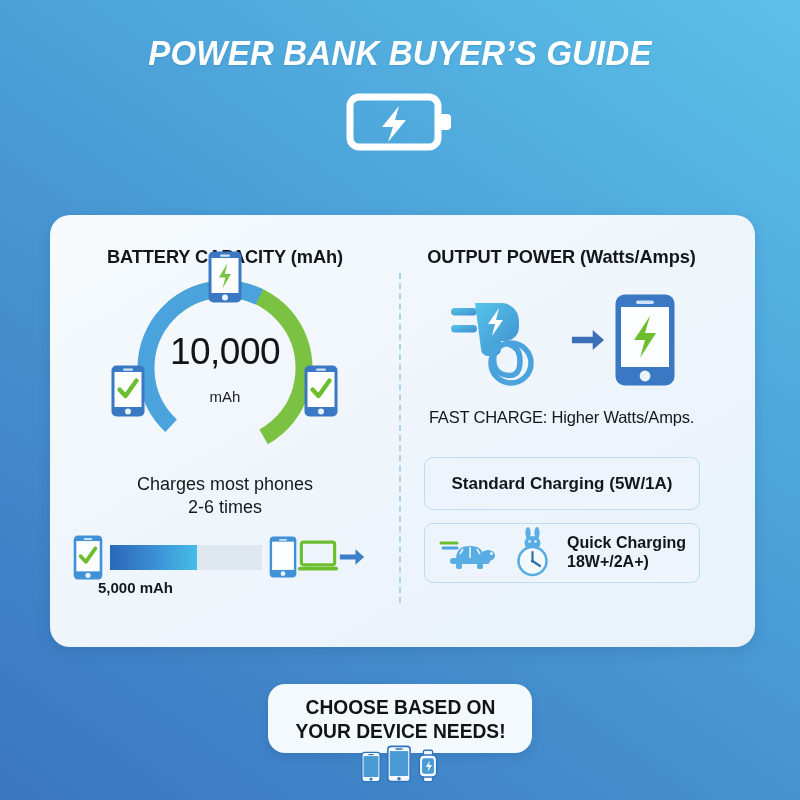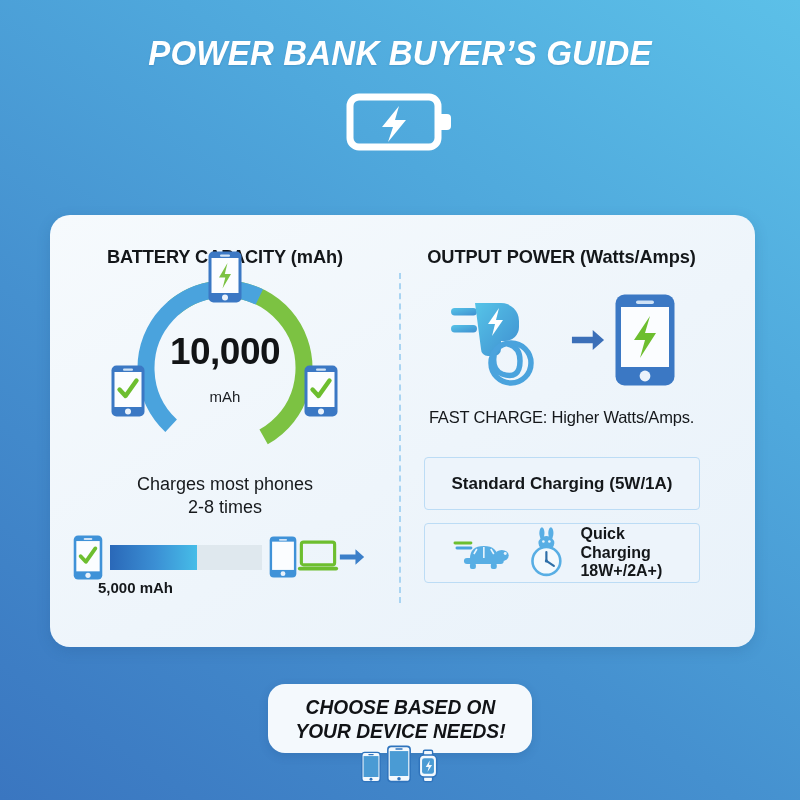--- a/index.html
+++ b/index.html
@@ -101,21 +101,21 @@
     left: 0; top: 0;
     width: 190px; height: 190px;
     display: flex;
     flex-direction: column;
     align-items: center;
     justify-content: center;
     pointer-events: none;
   }
   .donut-value {
     font-size: 37px;
-    font-weight: bold;
+    font-weight: normal;
     color: #121416;
     line-height: 1;
     letter-spacing: -0.5px;
   }
   .donut-unit {
     font-size: 15px;
     color: #1b1e22;
     margin-top: 19px;
     line-height: 1;
   }
@@ -211,41 +211,41 @@
     font-weight: normal;
     color: #15181b;
     letter-spacing: -0.2px;
   }
   .opt-card {
     position: absolute;
     left: 40px;
     width: 276px;
     background: #edf4fb;
     border: 1.6px solid #bcdcf5;
-    border-radius: 4px;
+    border-radius: 9px;
     box-sizing: border-box;
   }
   .opt-standard {
     top: 242px;
     height: 53px;
     display: flex;
     align-items: center;
     justify-content: center;
   }
   .opt-standard .opt-label {
     font-size: 17px;
     font-weight: bold;
     color: #14171a;
   }
   .opt-quick {
     top: 308px;
     height: 60px;
     display: flex;
     align-items: center;
-    padding-left: 28px;
+    padding-left: 14px;
     gap: 9px;
   }
   .opt-quick .opt-label {
     font-size: 16px;
     font-weight: bold;
     color: #14171a;
     line-height: 1.18;
     margin-left: 2px;
   }
 
@@ -255,21 +255,20 @@
     left: 268px;
     top: 684px;
     width: 264px;
     height: 69px;
     background: #f4f9fd;
     border-radius: 17px;
     display: flex;
     align-items: center;
     justify-content: center;
     box-shadow: 0 3px 10px rgba(20,60,110,0.17);
-    font-style: italic;
   }
   .cta-text {
     text-align: center;
     font-size: 20px;
     font-weight: bold;
     color: #111316;
     line-height: 1.2;
     transform: scaleX(0.96);
   }
   .cta-devices {
@@ -339,21 +338,21 @@
           <rect x="0.5" y="0.5" width="33" height="51" rx="5" ry="5" fill="#3b78c4"></rect>
           <rect x="3.5" y="7" width="27" height="35" fill="#fbfdff"></rect>
           <rect x="12" y="3.6" width="10" height="2.2" rx="1.1" fill="#cfe2f5"></rect>
           <circle cx="17" cy="46.6" r="3" fill="#eaf2fb"></circle>
           <path d="M8.5 24.5 L14.5 31 L25.5 15.5" fill="none" stroke="#6dbe2f" stroke-width="4.4" stroke-linecap="round" stroke-linejoin="round"></path>
         </svg>
       </div>
 
       <div class="donut-caption">
         <div>Charges most phones</div>
-        <div>2-8 times</div>
+        <div>2-6 times</div>
       </div>
 
       <div class="progress-row">
         <svg width="30" height="45" viewBox="0 0 34 52">
           <rect x="0.5" y="0.5" width="33" height="51" rx="5" ry="5" fill="#3f92d8"></rect>
           <rect x="3.5" y="7" width="27" height="35" fill="#fbfdff"></rect>
           <rect x="12" y="3.6" width="10" height="2.2" rx="1.1" fill="#cfe2f5"></rect>
           <circle cx="17" cy="46.6" r="3" fill="#eaf2fb"></circle>
           <path d="M8.5 24.5 L14.5 31 L25.5 15.5" fill="none" stroke="#6dbe2f" stroke-width="4.4" stroke-linecap="round" stroke-linejoin="round"></path>
         </svg>

